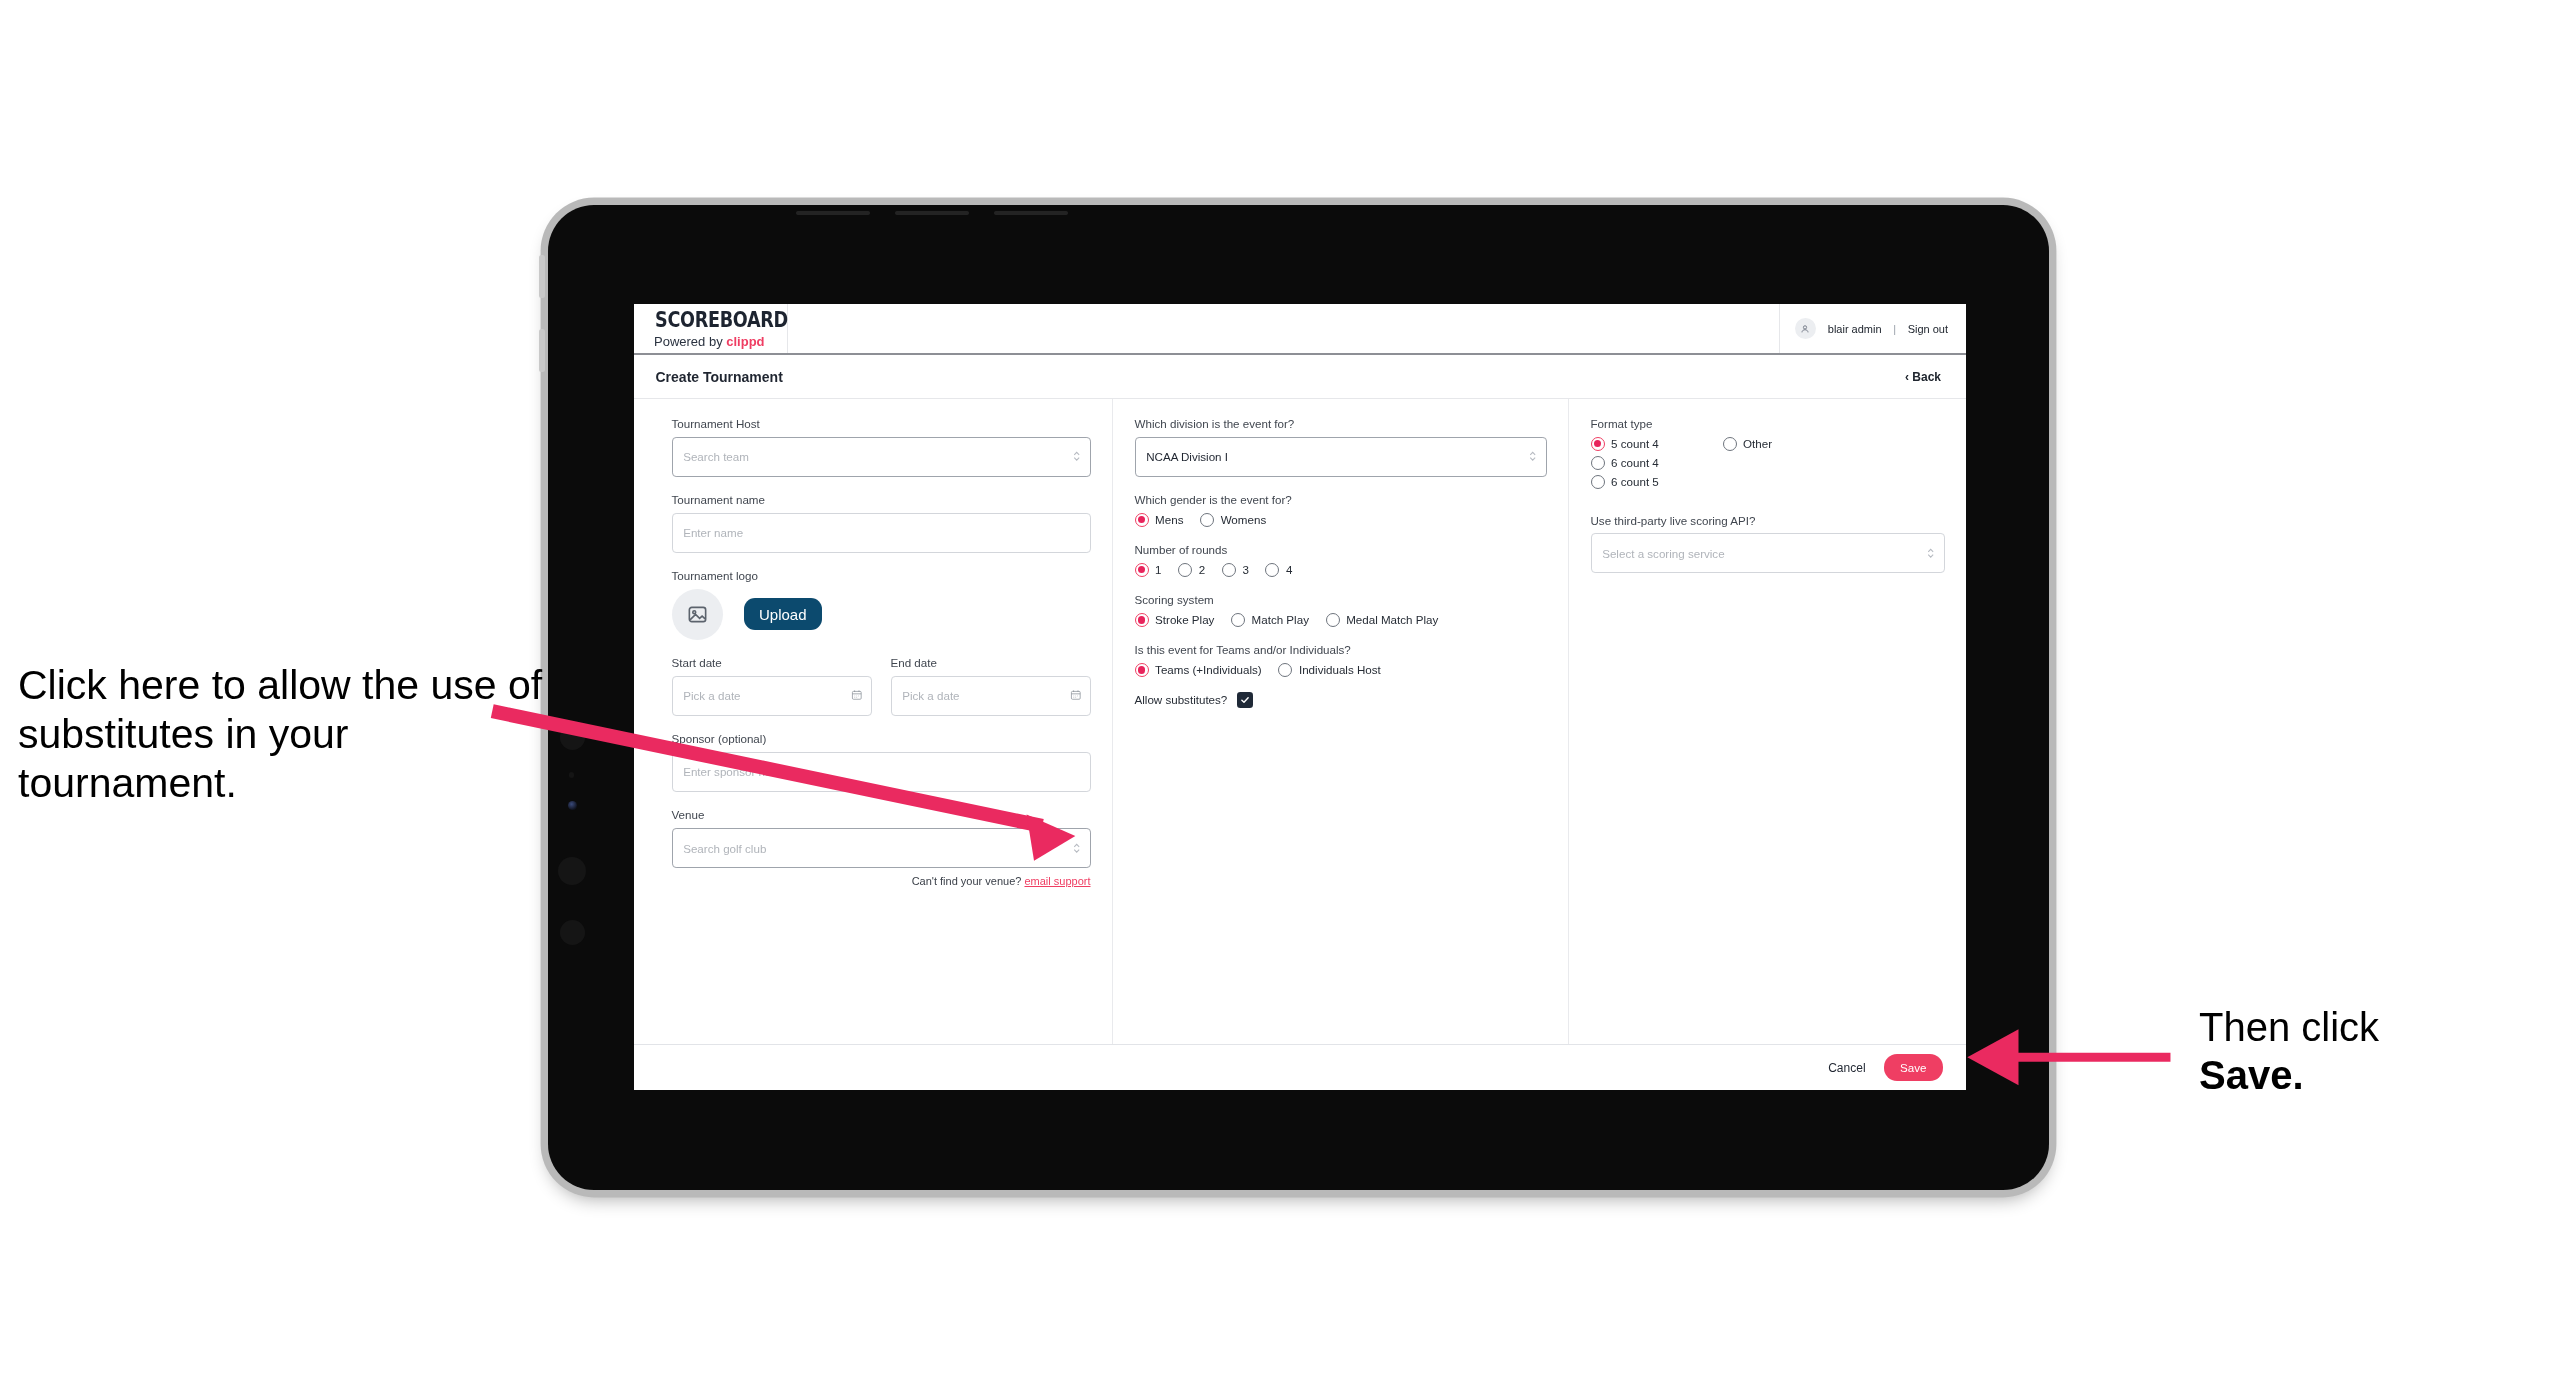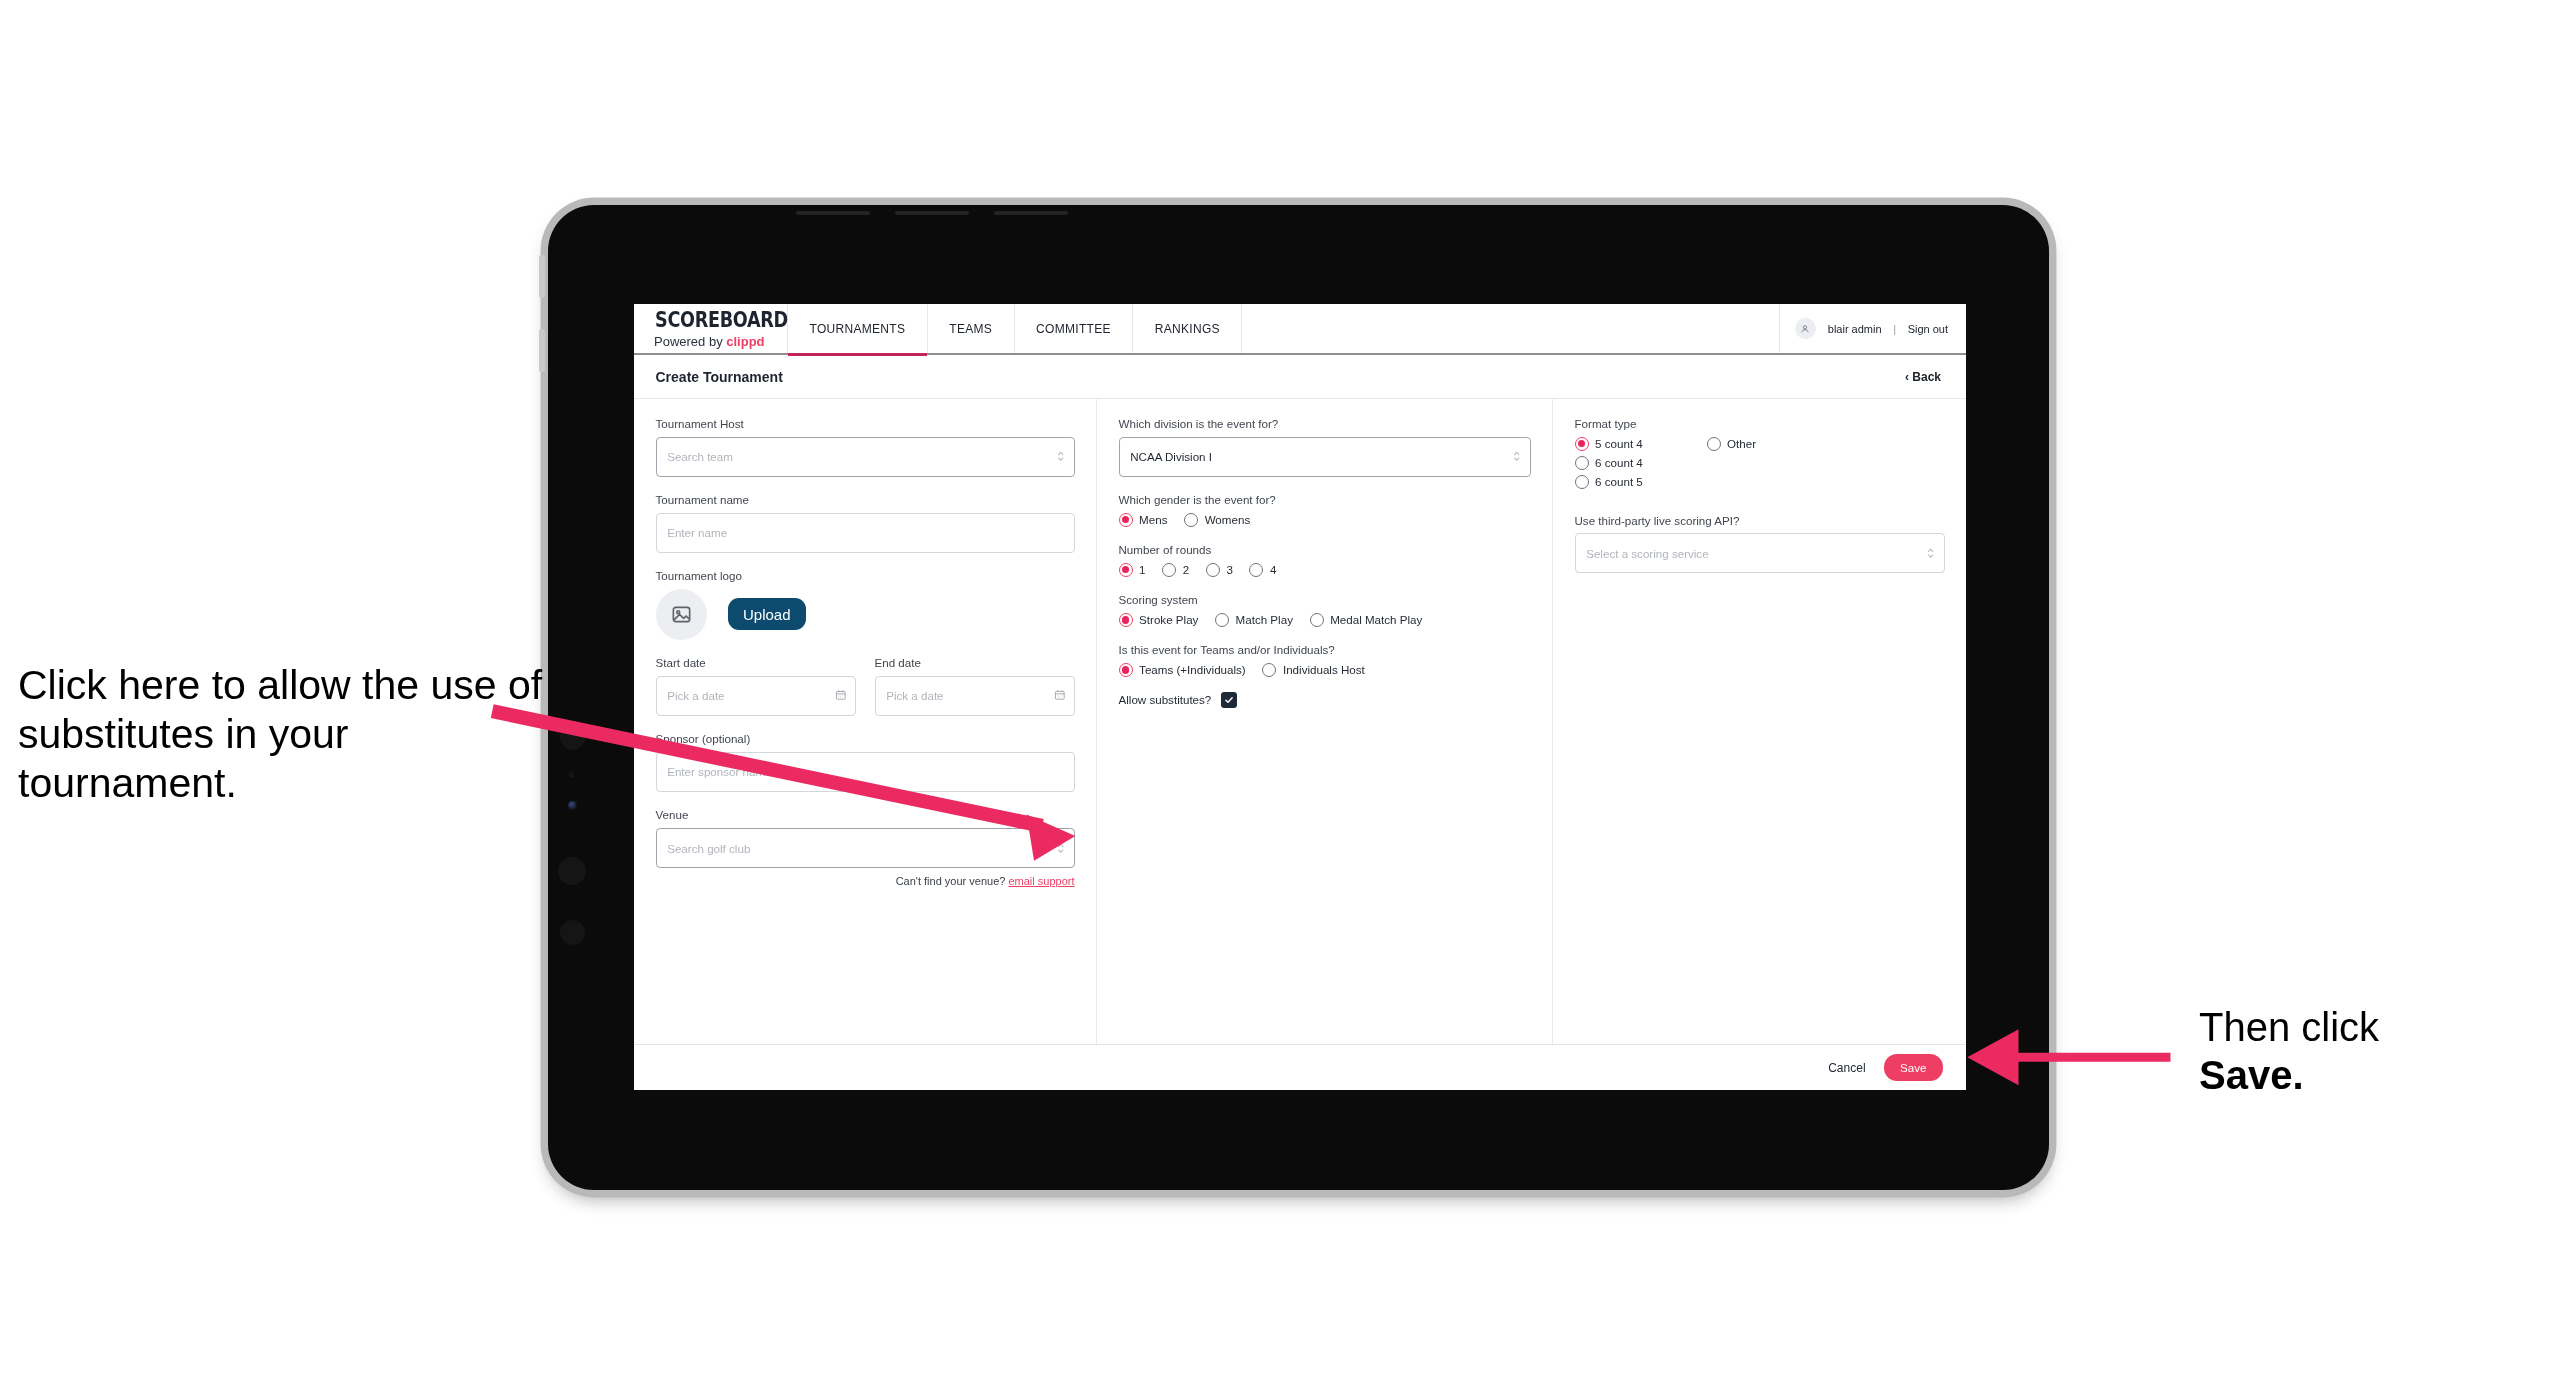--- a/index.html
+++ b/index.html
@@ -107,21 +107,21 @@
   .back-link { font-size: 12px; color: #20262f; cursor: pointer; }
 
   
   .body {
     flex: 1 1 auto;
     display: flex;
     border-top: 0.8px solid #e6e7ea;
     min-height: 0;
   }
   .col { padding: 18px 21.5px 0 21.5px; }
-  .col-1 { width: 463px; flex: 0 0 463px; border-right: 0.8px solid #e9eaed; }
+  .col-1 { width: 463px; flex: 0 0 463px; border-right: 0.8px solid #e9eaed; margin-left: 16px; }
   .col-2 { width: 456px; flex: 0 0 456px; border-right: 0.8px solid #e9eaed; }
   .col-3 { flex: 1 1 auto; }
 
   .flabel { font-size: 11.6px; color: #40464f; margin-bottom: 6.6px; }
   .fgroup { margin-bottom: 16.5px; }
 
   .input {
     position: relative;
     height: 40px; width: 100%;
     border: 0.8px solid #9fa4ac; border-radius: 4.1px;
@@ -231,26 +231,20 @@
     <div class="cam-dot" style="left:10px;top:652px;width:28px;height:28px;"></div>
     <div class="cam-dot" style="left:11.6px;top:715px;width:25px;height:25px;"></div>
   </div>
 
   <div id="app">
 
     <div class="appbar">
       <div class="brand">
         <div class="brand-word">SCOREBOARD</div>
         <div class="brand-sub"><span>Powered by </span><b>clippd</b></div>
-      </div>
-      <div class="nav">
-        <div class="nav-item active">TOURNAMENTS</div>
-        <div class="nav-item">TEAMS</div>
-        <div class="nav-item">COMMITTEE</div>
-        <div class="nav-item">RANKINGS</div>
       </div>
       <div class="appbar-spacer"></div>
       <div class="account">
         <div class="avatar">
           <svg width="10" height="10" viewBox="0 0 16 16" fill="none" stroke="#6b7280" stroke-width="1.4">
             <circle cx="8" cy="5.4" r="2.6"></circle>
               <path d="M3.2 13.4c0-2.7 2.1-4.2 4.8-4.2s4.8 1.5 4.8 4.2"></path>
           </svg>
         </div>
         <span>blair admin</span>

